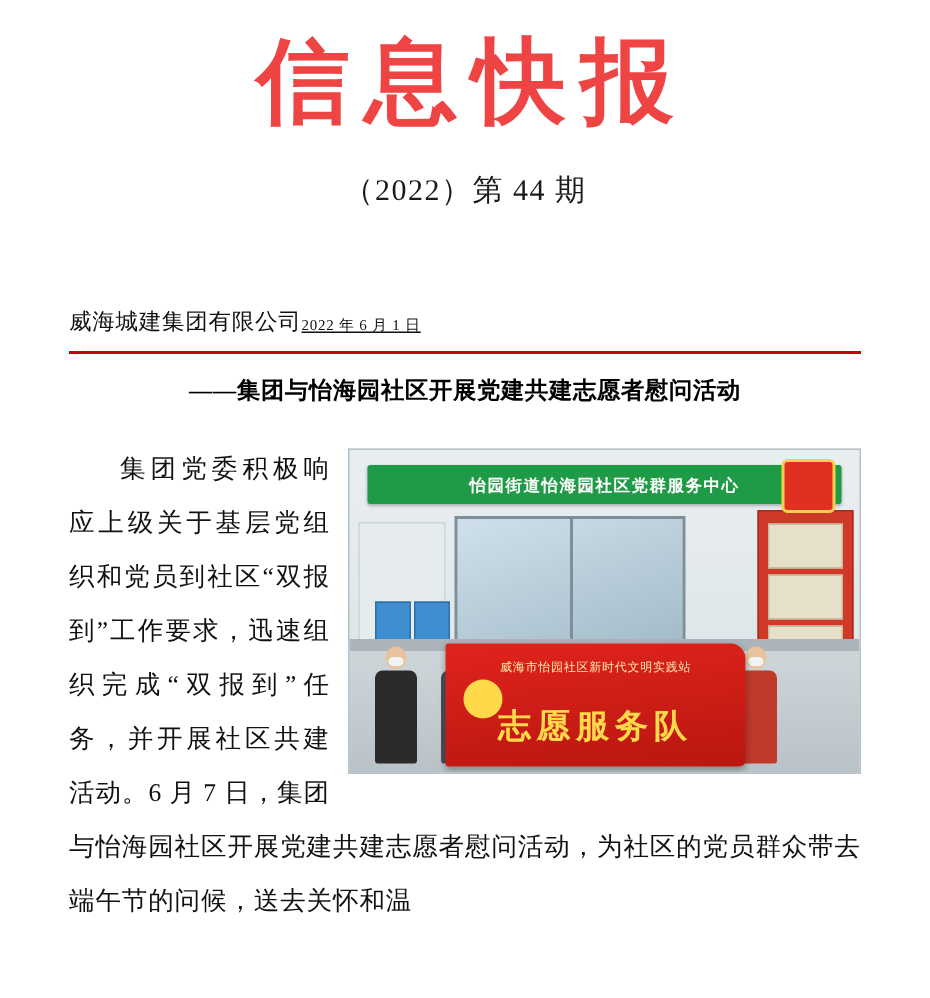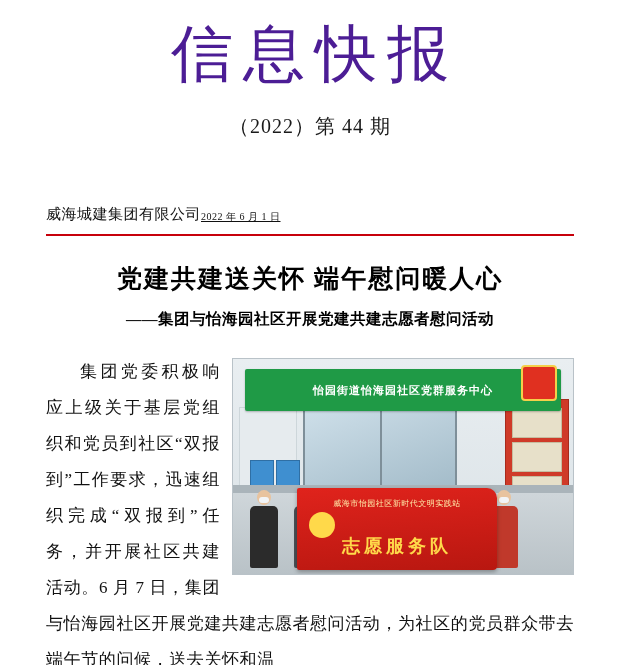--- a/index.html
+++ b/index.html
@@ -20,23 +20,23 @@
     height: 665px;
     box-sizing: border-box;
     padding: 0 46px;
     position: relative;
   }
   .masthead {
     text-align: center;
     padding-top: 18px;
   }
   .masthead-title {
-    color: #4c1d95;
+    color: #ef4444;
     font-family: "DejaVu Serif", "Liberation Serif", serif;
-    font-weight: normal;
+    font-weight: bold;
     font-size: 62px;
     letter-spacing: 10px;
     line-height: 1.15;
     text-indent: 10px;
   }
   .issue-line {
     text-align: center;
     font-size: 20px;
     color: #1a1a1a;
     margin-top: 24px;
@@ -108,21 +108,21 @@
     position: absolute; left: 0; top: 0; right: 0; height: 34%;
     background: linear-gradient(#b8cfe0, #d7e4ec);
   }
   .building {
     position: absolute; left: 0; top: 0; right: 0; height: 62%;
     background: linear-gradient(#e9eef1, #dfe6ea);
   }
   .banner-top {
     position: absolute;
     left: 12px; right: 12px; top: 10px;
-    height: 42px;
+    height: 26px;
     background: #1f9a46;
     border-radius: 2px;
     color: #ffffff;
     font-size: 11px;
     font-weight: bold;
     letter-spacing: 1px;
     display: flex;
     align-items: center;
     justify-content: center;
     box-shadow: 0 1px 2px rgba(0,0,0,.25);
@@ -227,21 +227,21 @@
     font-size: 8px;
     letter-spacing: 0.5px;
     white-space: nowrap;
     overflow: hidden;
   }
   .flag-main-text {
     position: absolute; bottom: 12px; left: 0; right: 0;
     text-align: center;
     color: #ffd94a;
     font-weight: bold;
-    font-size: 18px;
+    font-size: 22px;
     letter-spacing: 4px;
     font-family: "DejaVu Serif", "Liberation Serif", serif;
   }
   .flag-emblem {
     position: absolute;
     left: 12px; top: 24px;
     width: 26px; height: 26px;
     background: #ffd94a;
     border-radius: 50%;
   }
@@ -258,21 +258,20 @@
 
   <div class="issue-line">（2022）第 44 期</div>
 
   <div class="meta-row">
     <div class="meta-left">威海城建集团有限公司</div>
     <div class="meta-right">2022 年 6 月 1 日</div>
   </div>
 
   <div class="rule"></div>
 
-  <div class="headline">党建共建送关怀  端午慰问暖人心</div>
 
   <div class="subheadline">——集团与怡海园社区开展党建共建志愿者慰问活动</div>
 
   <div class="body-area clearfix">
 
     <div class="photo-wrap">
       <div class="sky"></div>
       <div class="building">
         <div class="wall-left">
           <div class="poster p1"></div>

